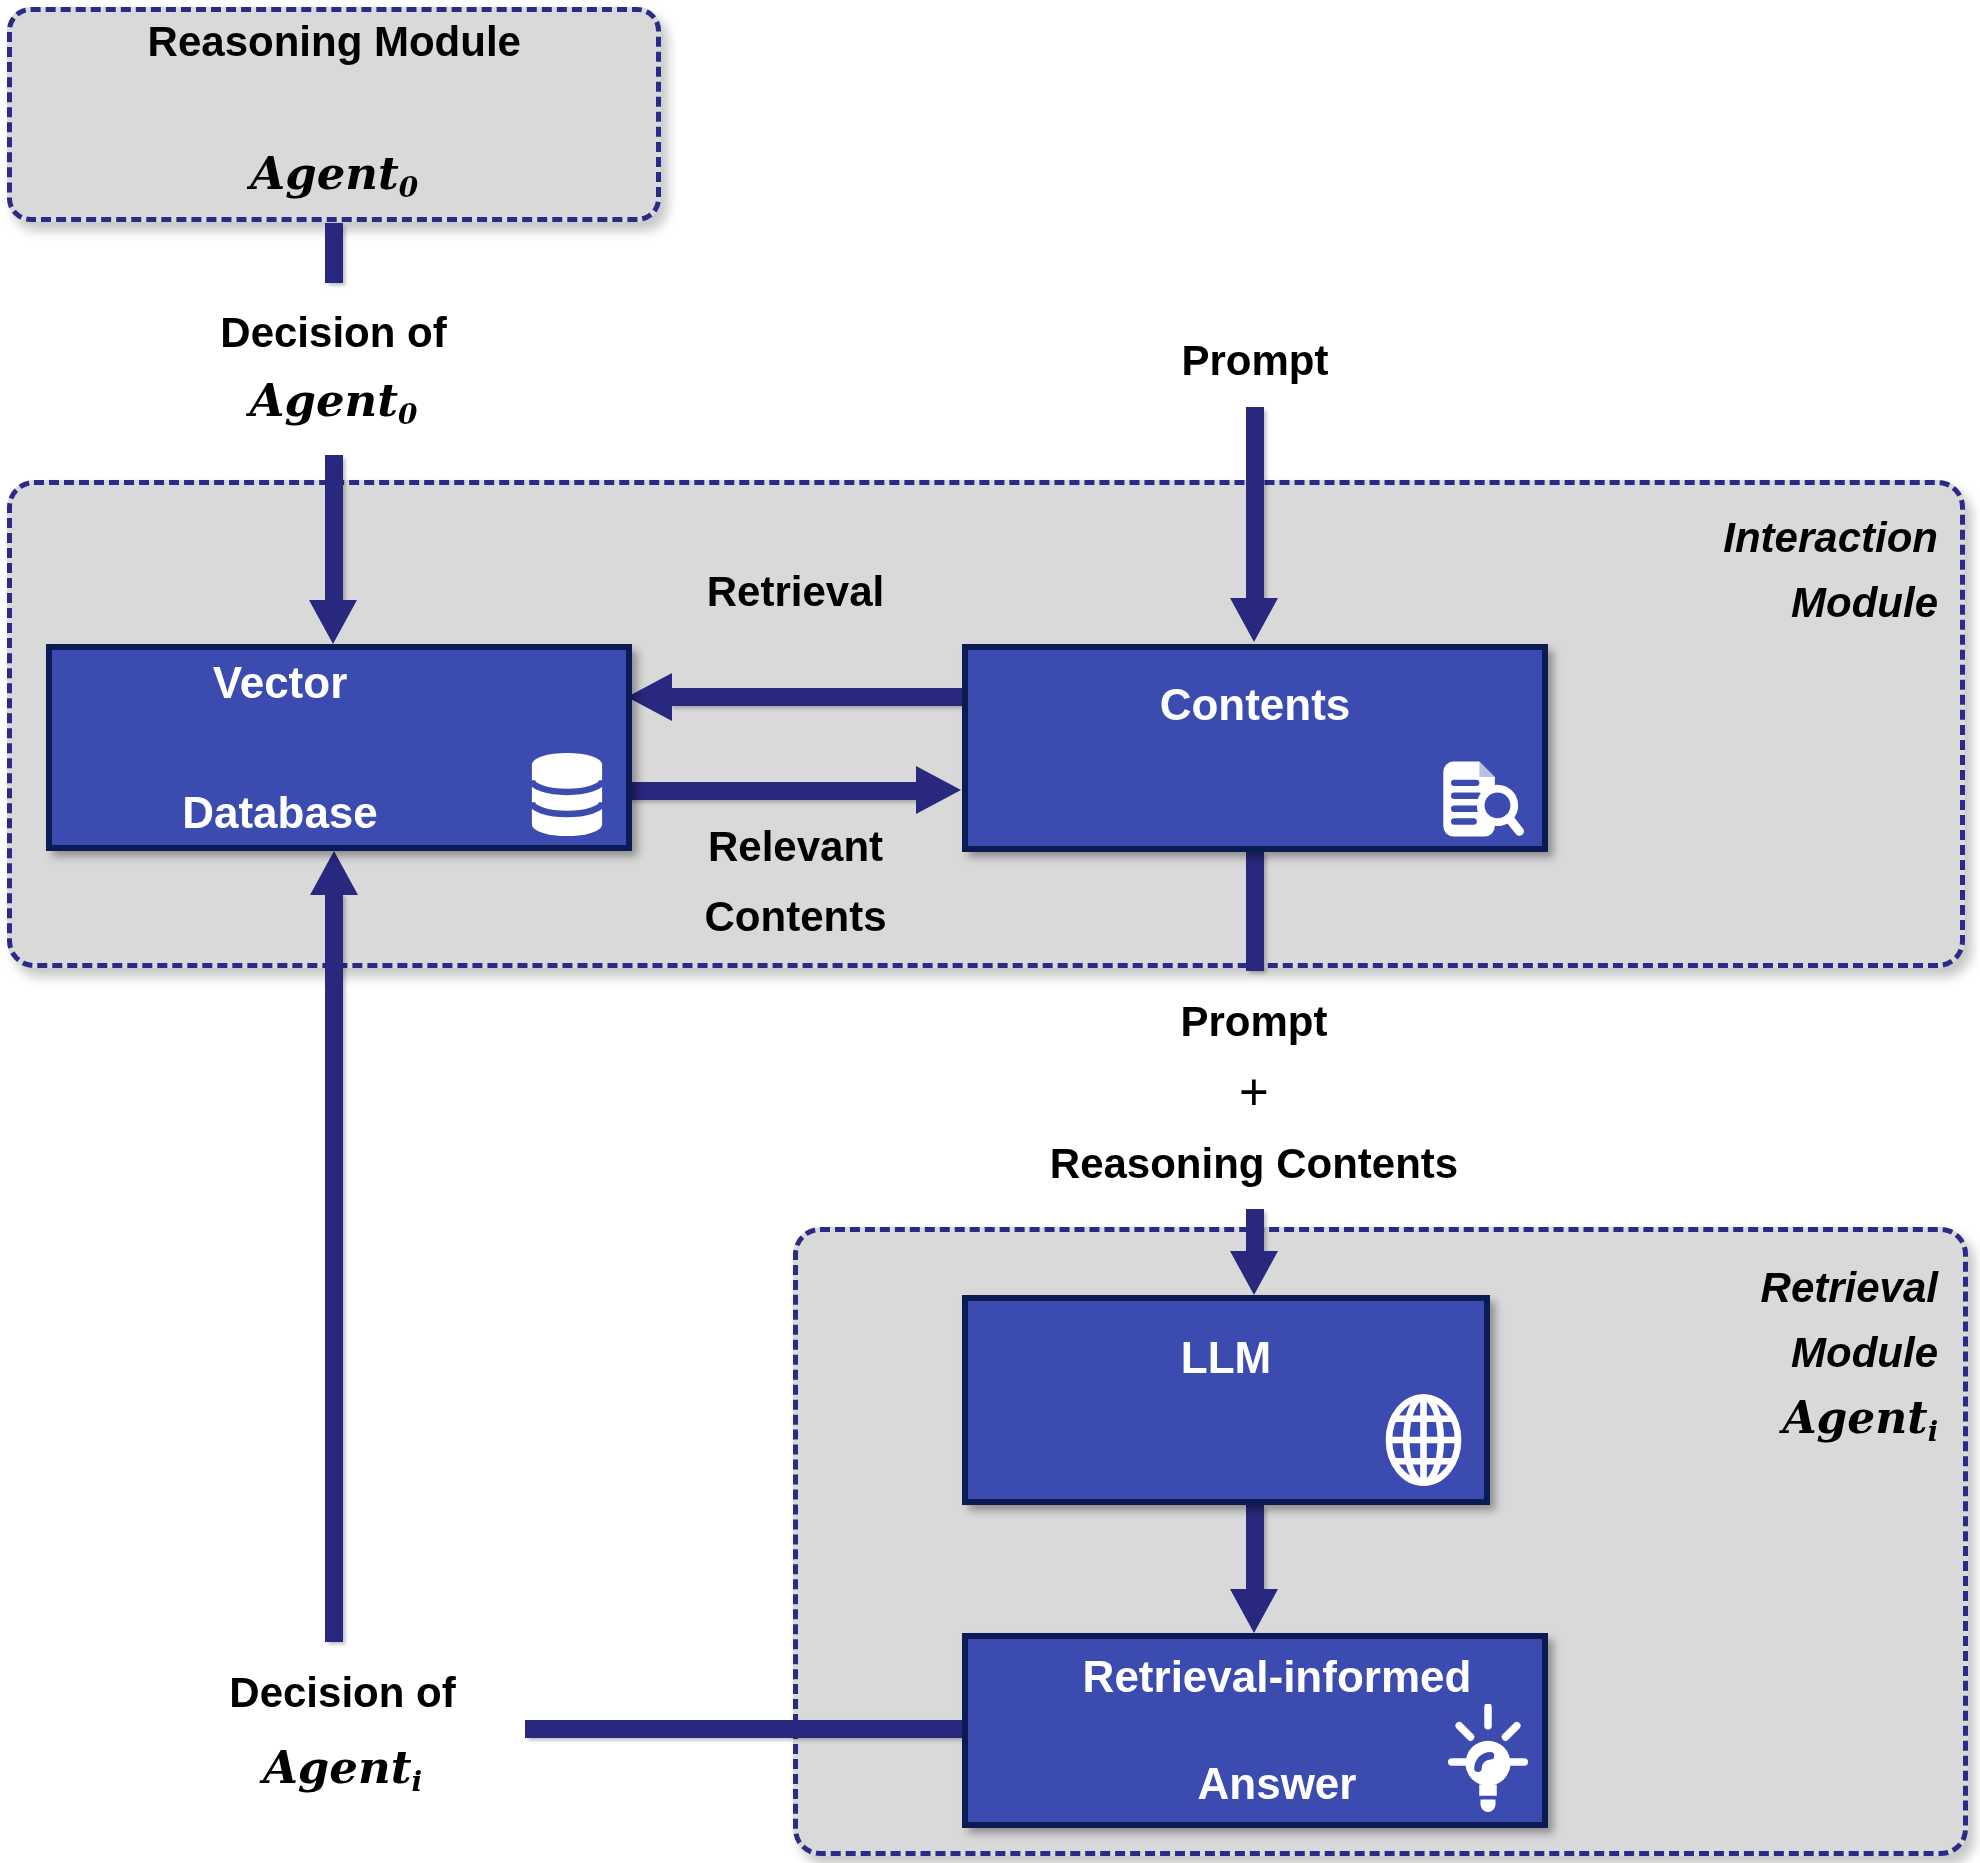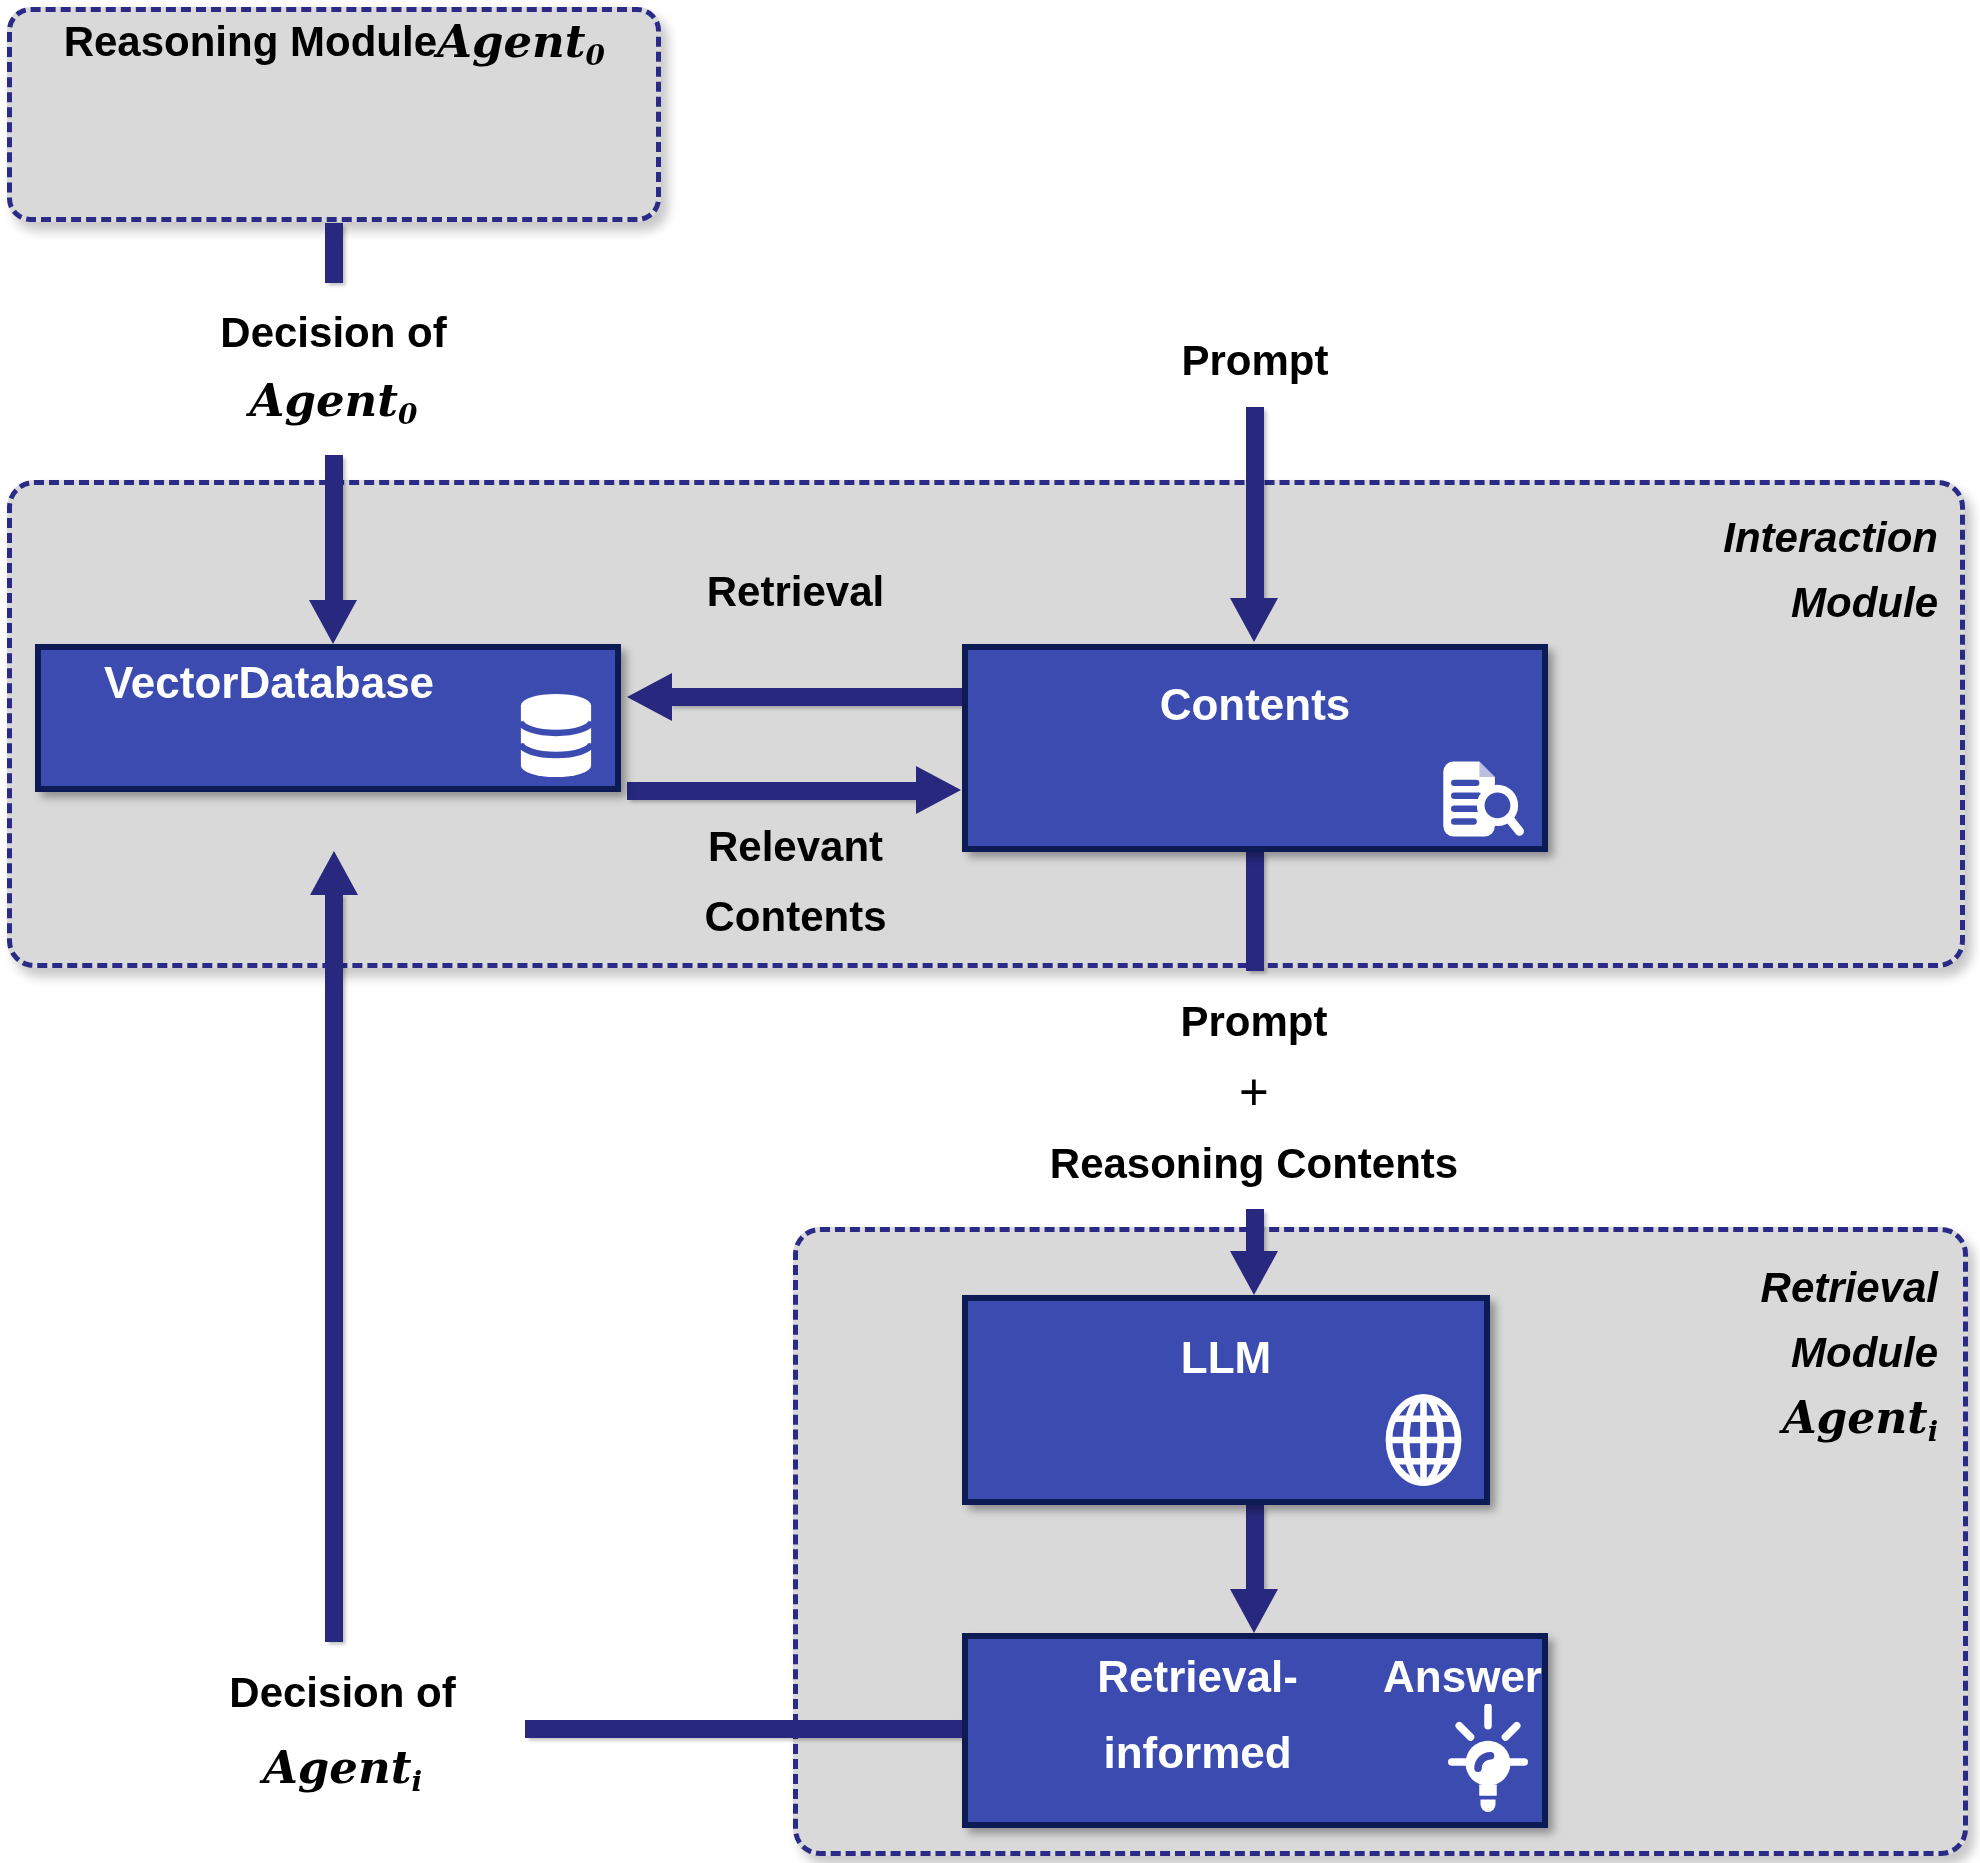--- a/index.html
+++ b/index.html
@@ -35,21 +35,21 @@
   .head.down{border-left:24.5px solid transparent;border-right:24.5px solid transparent;
              border-top:44px solid #28287e;}
   .head.up{border-left:24.5px solid transparent;border-right:24.5px solid transparent;
            border-bottom:44px solid #28287e;}
   .head.left{border-top:24.5px solid transparent;border-bottom:24.5px solid transparent;
              border-right:45px solid #28287e;}
   .head.right{border-top:24.5px solid transparent;border-bottom:24.5px solid transparent;
               border-left:45px solid #28287e;}
 
   
-  .vcenter{display:flex;flex-direction:row;justify-content:center;height:100%;}
+  .vcenter{display:flex;flex-direction:column;justify-content:space-between;height:100%;}
 </style>
 </head>
 <body>
 
 <div class="canvas">
 
   <div class="module" style="left:7.3px;top:7.3px;width:654px;height:215px;border-radius:23.6px;">
     <div class="vcenter" style="text-align:center;">
       <div style="font-weight:bold;font-size:42px;line-height:60px;">Reasoning Module</div>
       <div style="font-size:45px;line-height:60px;">
@@ -73,21 +73,21 @@
   <div class="module" style="left:7.3px;top:480px;width:1958px;height:488px;"></div>
   <div class="module-label" style="right:42px;top:505px;">
     <div>Interaction</div>
     <div>Module</div>
   </div>
 
   <div class="flabel" style="left:1073px;top:335px;width:364px;line-height:51px;">Prompt</div>
   <div class="shaft" style="left:1246px;top:407px;width:18px;height:193px;"></div>
   <div class="head down" style="left:1230px;top:598px;"></div>
 
-  <div class="node" style="left:35px;top:644px;width:586px;height:148px;">
+  <div class="node" style="left:46px;top:644px;width:586px;height:207px;">
     <div class="vcenter ntext" style="padding-right:118px;">
       <div>Vector</div>
       <div>Database</div>
     </div>
     <svg class="node-icon" style="right:20px;bottom:5.5px;" width="78" height="91" viewBox="0 0 60 70">
       <path d="M3,12 v46 a27,9 0 0 0 54,0 V12 Z" fill="#ffffff"></path>
       <ellipse cx="30" cy="12" rx="27" ry="9" fill="#ffffff"></ellipse>
       <path d="M3,24 a27,9 0 0 0 54,0" fill="none" stroke="#3b4bb0" stroke-width="5"></path>
       <path d="M3,41 a27,9 0 0 0 54,0" fill="none" stroke="#3b4bb0" stroke-width="5"></path>
     </svg>

